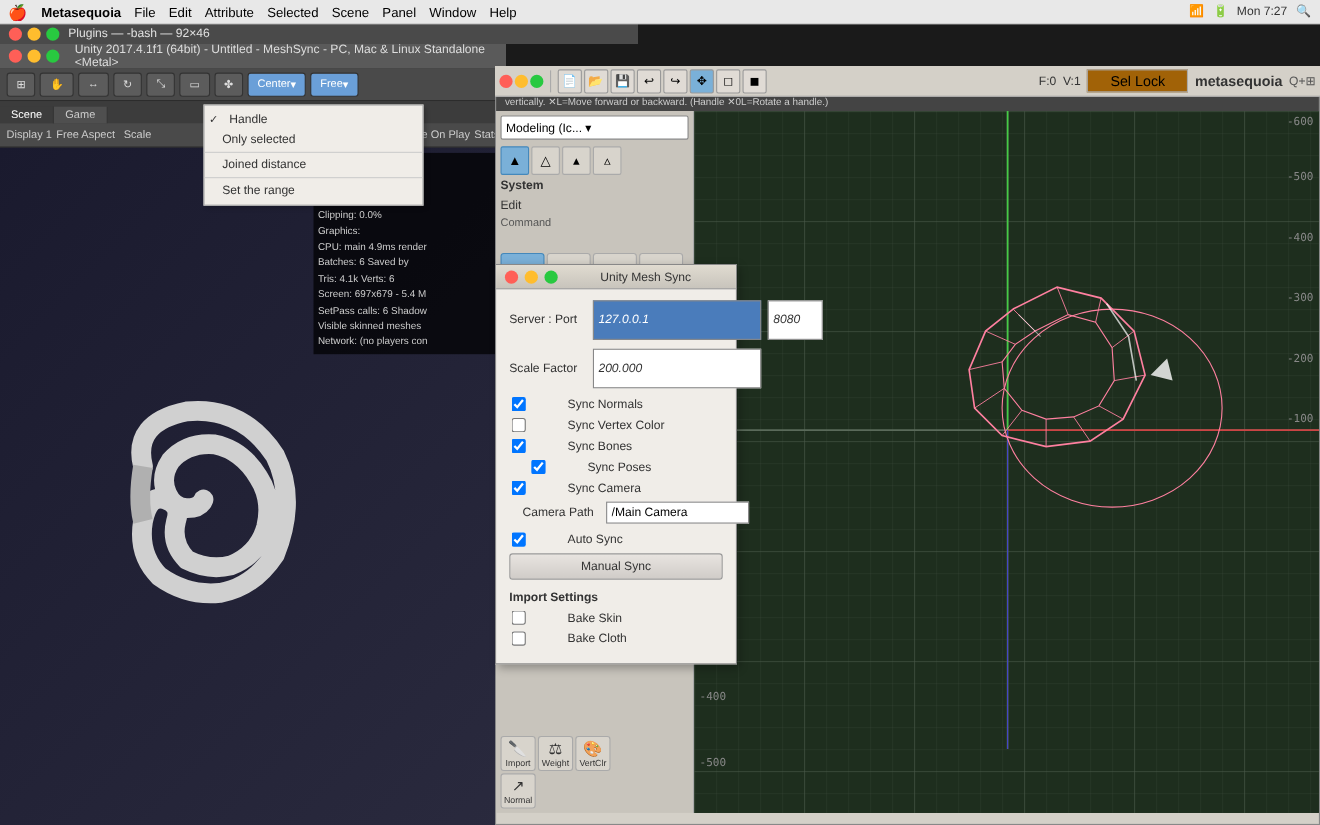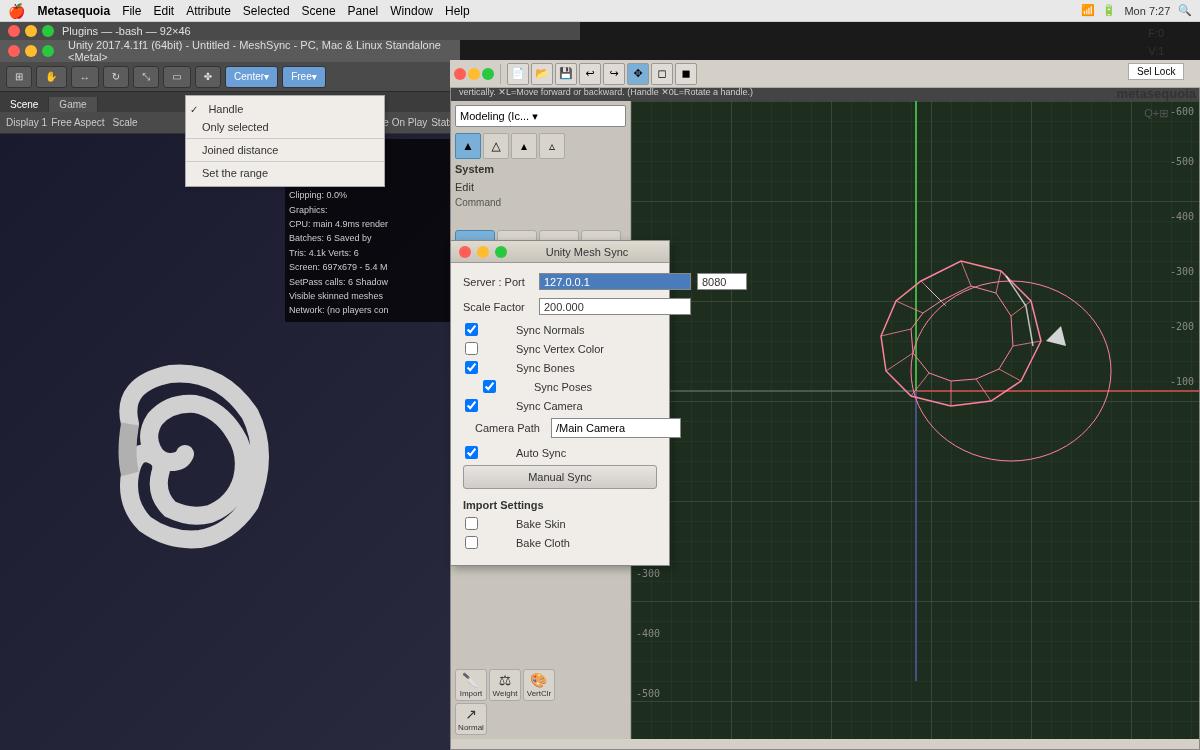--- a/index.html
+++ b/index.html
@@ -341,26 +341,27 @@
     }
     .sync-row {
       display: flex;
       align-items: center;
       margin-bottom: 8px;
       gap: 6px;
     }
     .sync-label { font-size: 11px; color: #333; min-width: 70px; }
     .sync-input {
       flex: 1;
-      height: 17px;
+      height: 36px;
       border: 1px solid #888;
       background: #4a7cbb;
       color: #fff;
       padding: 0 4px;
       font-size: 11px;
+      font-style: italic;
     }
     .sync-input.white { background: #fff; color: #333; }
     .sync-checkbox-row {
       display: flex;
       align-items: center;
       gap: 6px;
       margin-bottom: 6px;
       padding-left: 2px;
     }
     .sync-checkbox-row input[type=checkbox] { cursor: pointer; }
@@ -571,24 +572,24 @@
 
   <div style="width:1px;height:20px;background:#aaa;margin:0 4px;"></div>
   <div class="mq-header-btn">📄</div>
   <div class="mq-header-btn">📂</div>
   <div class="mq-header-btn">💾</div>
   <div class="mq-header-btn">↩</div>
   <div class="mq-header-btn">↪</div>
   <div class="mq-header-btn active">✥</div>
   <div class="mq-header-btn">◻</div>
   <div class="mq-header-btn">◼</div>
-  <div style="margin-left:auto;display:flex;align-items:center;gap:6px;flex-direction:column;">
+  <div style="margin-left:auto;display:flex;align-items:center;gap:6px;">
     <span style="color:#333;font-size:11px;">F:0</span>
     <span style="color:#333;font-size:11px;text-align:right;">V:1</span>
-    <button style="font-size:10px;padding:2px 8px;background:#ffffff;border:1px solid #aaa;cursor:pointer;">Sel Lock</button>
+    <button style="font-size:13px;padding:2px 20px;background:#a16207;border:1px solid #aaa;cursor:pointer;">Sel Lock</button>
     <span style="font-size:13px;font-weight:bold;color:#333;">metasequoia</span>
     <span style="font-size:11px;color:#555;">Q+⊞</span>
   </div>
 </div>
 
 <div class="mq-window">
   <div class="mq-titlebar">
     <span class="mq-titlebar-text">Untitled</span>
   </div>
 

